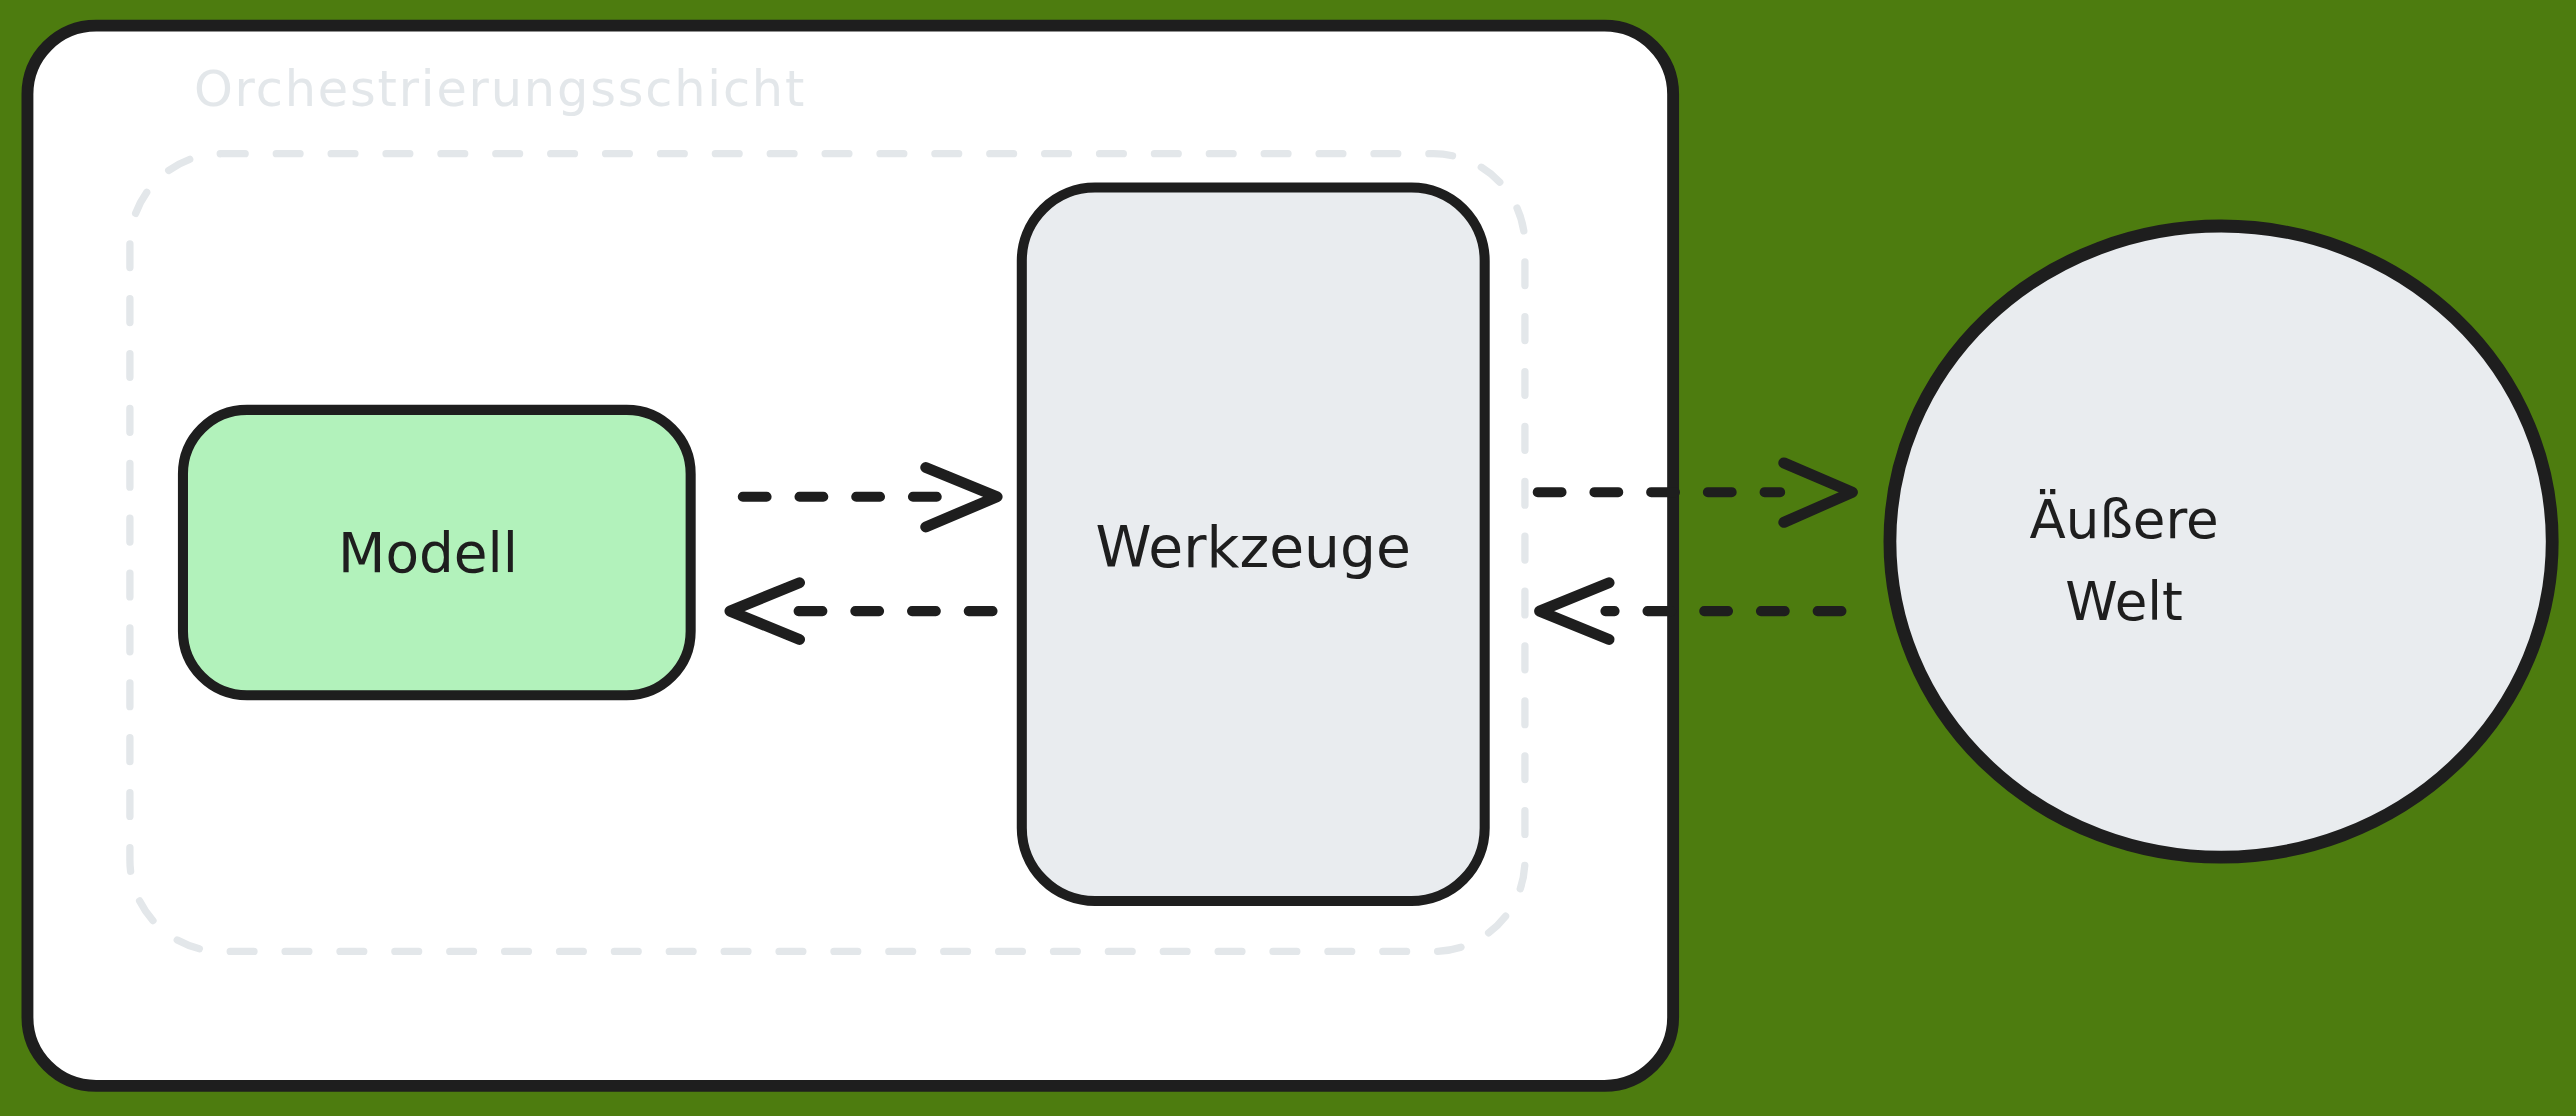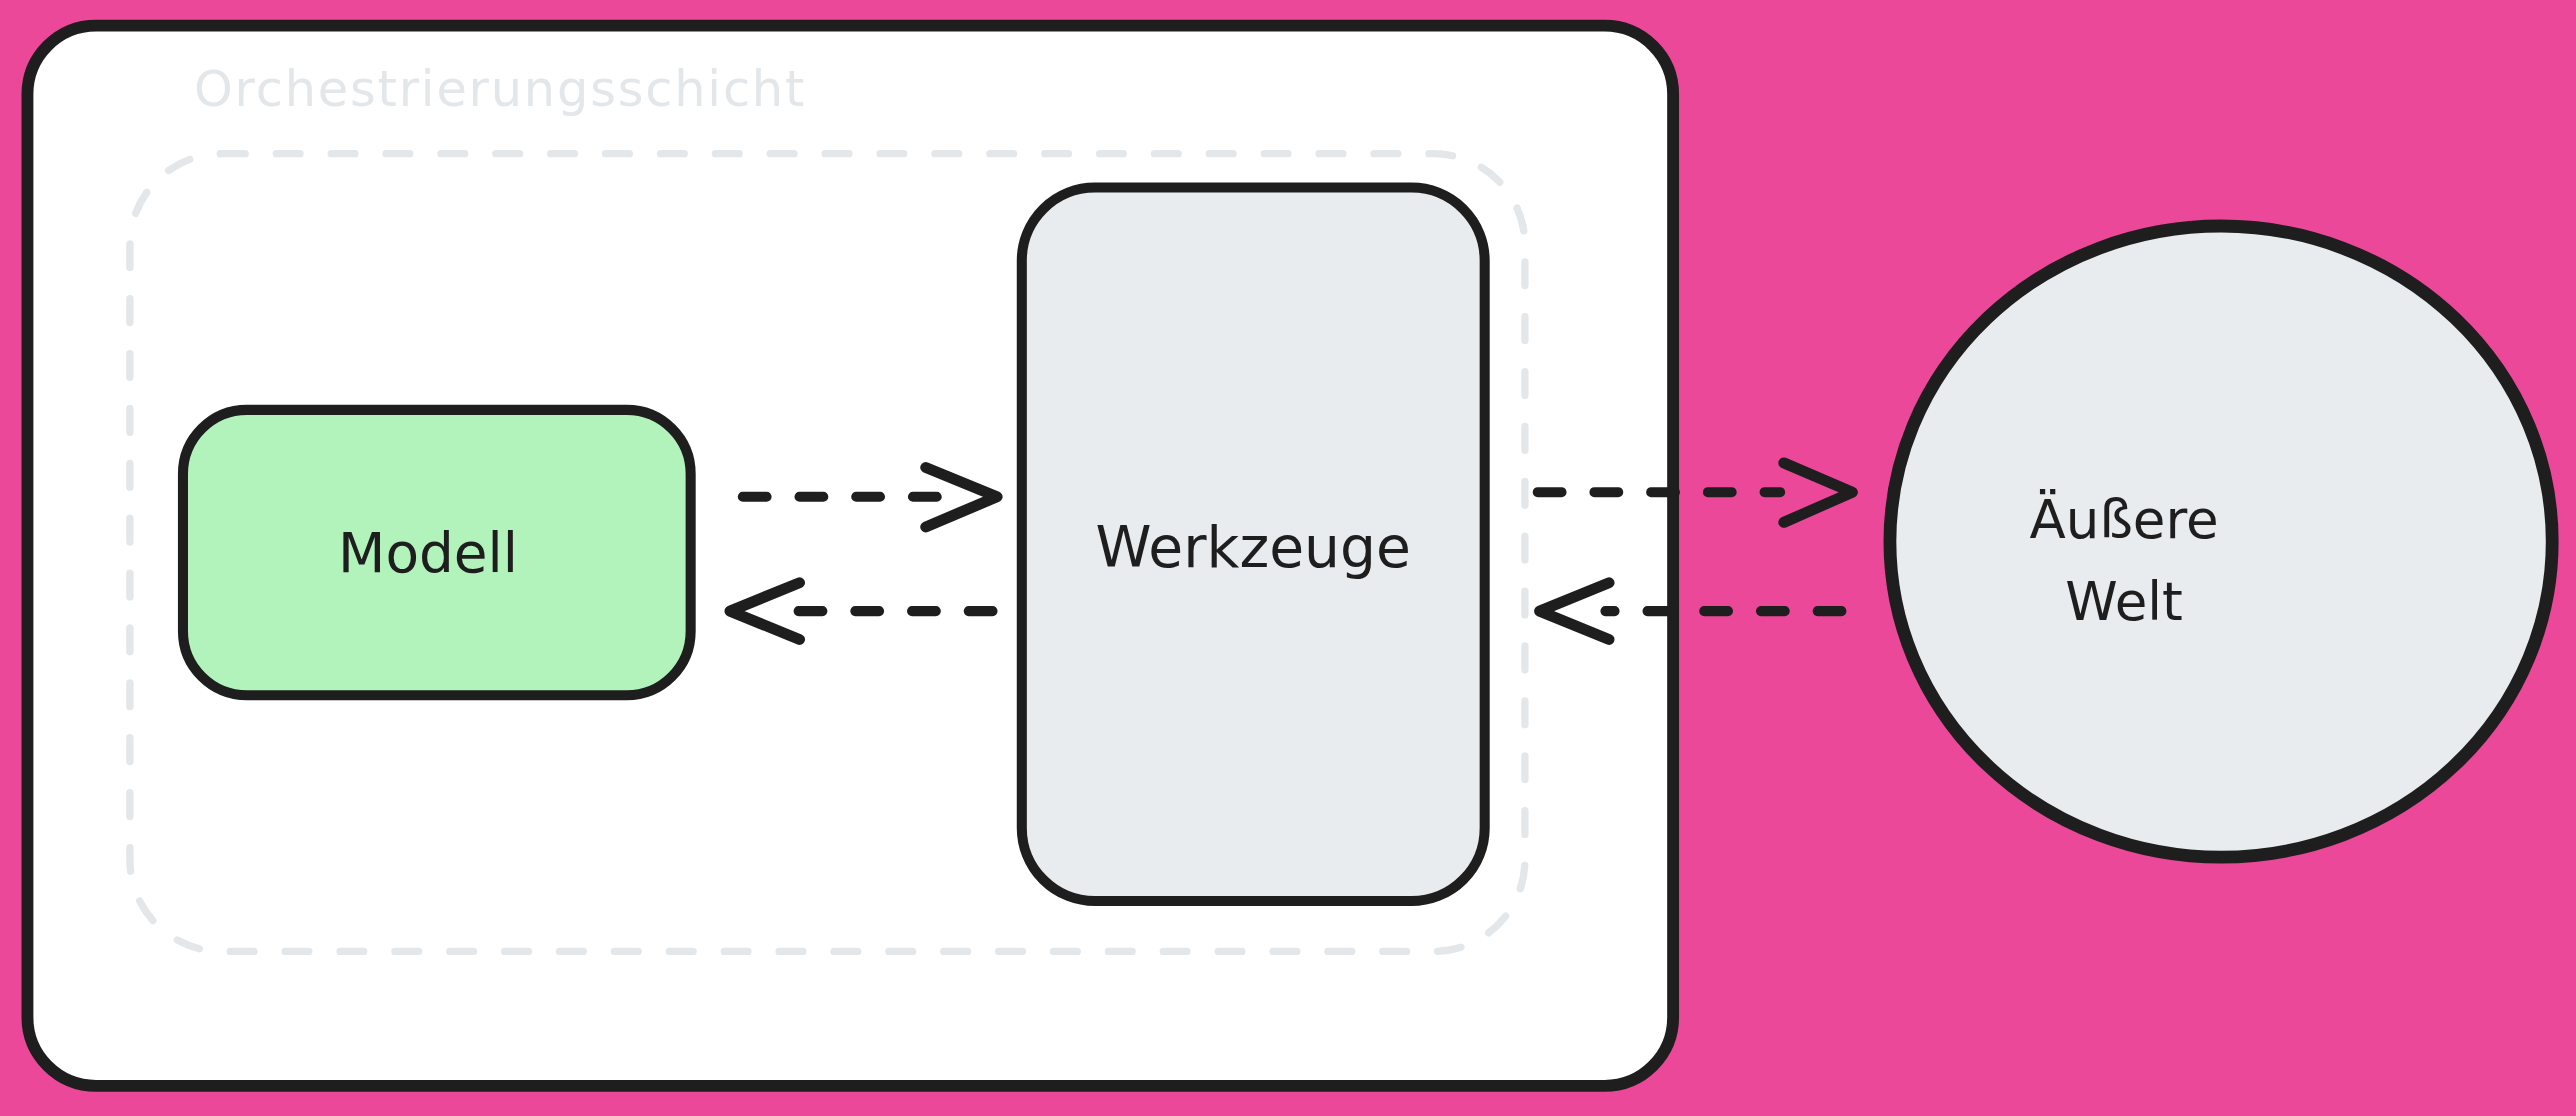--- a/index.html
+++ b/index.html
@@ -1,20 +1,20 @@
 <!DOCTYPE html>
 <html style="font-size:14.6px"><head>
 <meta charset="utf-8">
 <style>
   html, body { margin: 0; padding: 0; background: #ffffff; }
   .stage {
     position: relative;
     width: 2576px;
     height: 1117px;
-    background: #ec4899;
+    background: #4d7c0f;
     overflow: hidden;
     font-family: "DejaVu Sans", sans-serif;
   }
   svg { display: block; }
   .outer-box {
     fill: #ffffff;
     stroke: #1e1e1e;
     stroke-width: 13;
   }
   .dashed-layer {

